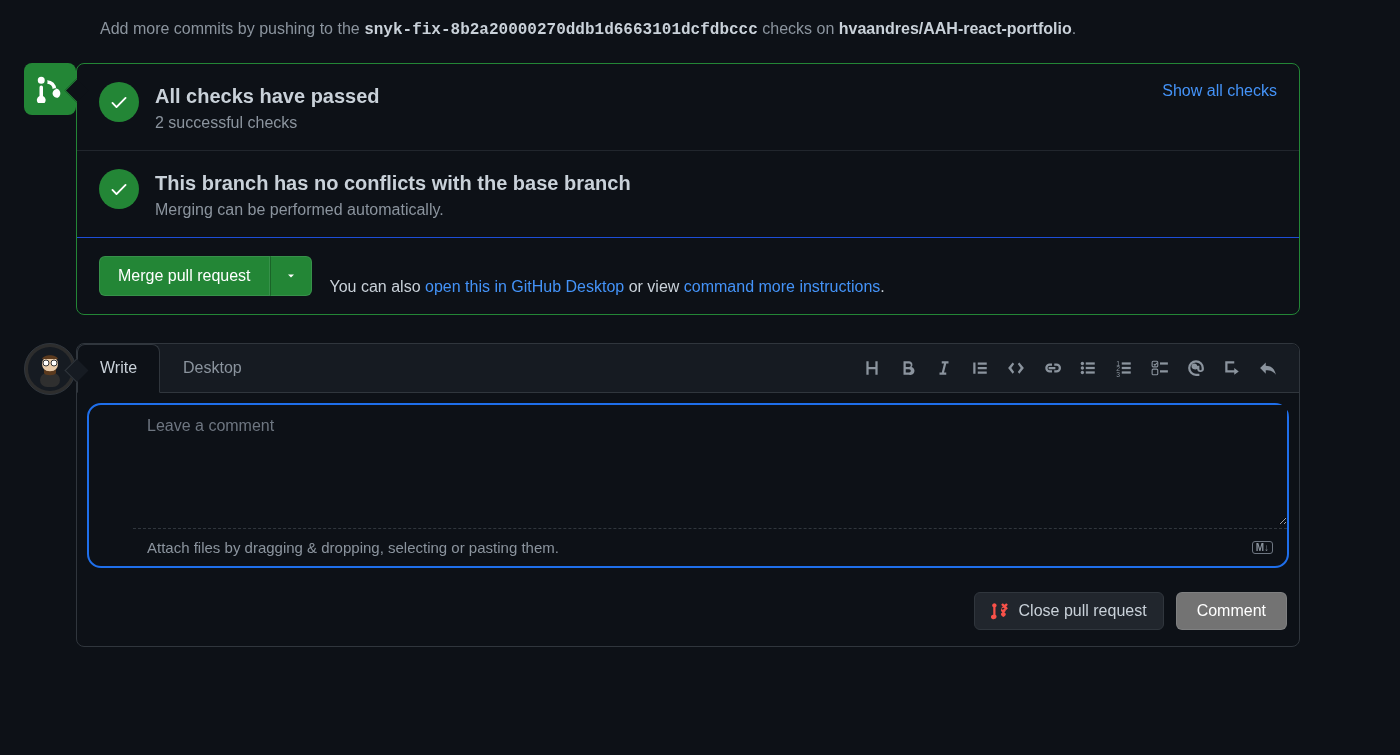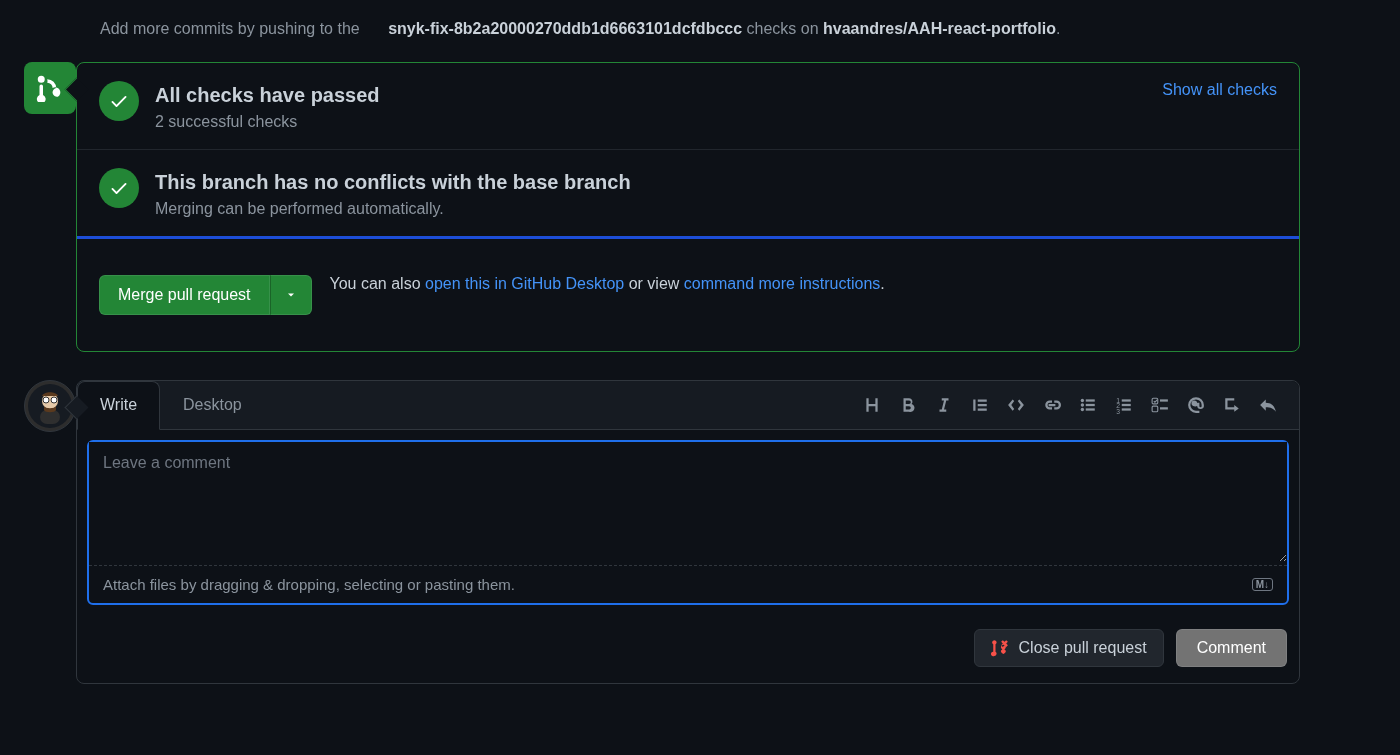--- a/index.html
+++ b/index.html
@@ -7,21 +7,21 @@
     background: #0d1117;
     color: #c9d1d9;
     font-family: -apple-system, BlinkMacSystemFont, "Segoe UI", Helvetica, Arial, sans-serif;
     font-size: 14px;
     width: 1400px;
     height: 755px;
     overflow: hidden;
   }
   .container { padding: 20px 100px 0 24px; }
   .hint-line { color: #8b949e; font-size: 16px; margin-bottom: 24px; margin-left: 76px; }
-  .hint-line .mono { font-family: Liberation Sans, sans-serif; color: #c9d1d9; font-weight: 600; margin-left: 24px; }
+  .hint-line .mono { font-family: Liberation Mono, monospace; color: #c9d1d9; font-weight: 600; }
   .hint-line .repo { color: #c9d1d9; font-weight: 600; }
 
   .timeline-row { display: flex; align-items: flex-start; }
   .badge-icon {
     width: 52px; height: 52px; border-radius: 8px;
     display: flex; align-items: center; justify-content: center;
     flex-shrink: 0;
   }
   .badge-green { background: #238636; }
   .avatar {
@@ -45,21 +45,21 @@
   .panel-section + .panel-section { border-top: 1px solid #21262d; }
   .check-circle {
     width: 40px; height: 40px; border-radius: 50%; background: #238636;
     display: flex; align-items: center; justify-content: center; flex-shrink: 0;
   }
   .section-body { flex: 1; }
   .section-title { font-size: 20px; font-weight: 600; color: #c9d1d9; line-height: 1.4; }
   .section-sub { font-size: 16px; color: #8b949e; margin-top: 4px; }
   .show-checks { color: #4493f8; font-size: 16px; cursor: pointer; white-space: nowrap; }
 
-  .merge-row { padding: 36px 22px; border-top: 3px solid #1d4ed8; display: flex; align-items: flex-start; gap: 18px; flex-wrap: wrap; }
+  .merge-row { padding: 18px 22px; border-top: 1px solid #1d4ed8; display: flex; align-items: flex-end; gap: 18px; flex-wrap: wrap; }
   .btn-group { display: inline-flex; }
   .btn-merge {
     background: #238636; color: #fff; border: 1px solid rgba(240,246,252,0.1);
     padding: 10px 18px; font-size: 16px; font-weight: 500; border-radius: 6px 0 0 6px;
     cursor: pointer;
   }
   .btn-caret {
     background: #238636; color: #fff; border: 1px solid rgba(240,246,252,0.1);
     padding: 10px 14px; border-radius: 0 6px 6px 0; border-left: 1px solid rgba(0,0,0,0.25);
     cursor: pointer; display:flex; align-items:center; justify-content:center;
@@ -85,21 +85,21 @@
   }
   .tab.active {
     background: #0d1117; color: #c9d1d9; border: 1px solid #30363d; border-bottom-color: #0d1117;
     border-radius: 8px 8px 0 0; margin-bottom: -1px;
   }
   .toolbar { margin-left: auto; display: flex; gap: 18px; align-items: center; padding: 0 10px; }
   .toolbar .ticon { color: #8b949e; cursor: pointer; display:flex; }
   .toolbar .ticon svg { width: 18px; height: 18px; }
 
   .comment-body { padding: 10px; }
-  .textarea-wrap { border: 2px solid #1f6feb; border-radius: 6px; background: #0d1117; }
+  .textarea-wrap { border: 2px solid #1f6feb; border-radius: 14px; background: #0d1117; padding-left: 44px; }
   .comment-textarea {
     width: 100%; min-height: 120px; background: #0d1117; color: #c9d1d9;
     border: none; outline: none; resize: vertical; padding: 12px 14px; font-size: 16px;
     font-family: inherit;
   }
   .comment-textarea::placeholder { color: #6e7681; }
   .attach-bar {
     border-top: 1px dashed #30363d; padding: 10px 14px; font-size: 15px; color: #8b949e;
     display: flex; align-items: center; justify-content: space-between;
   }

